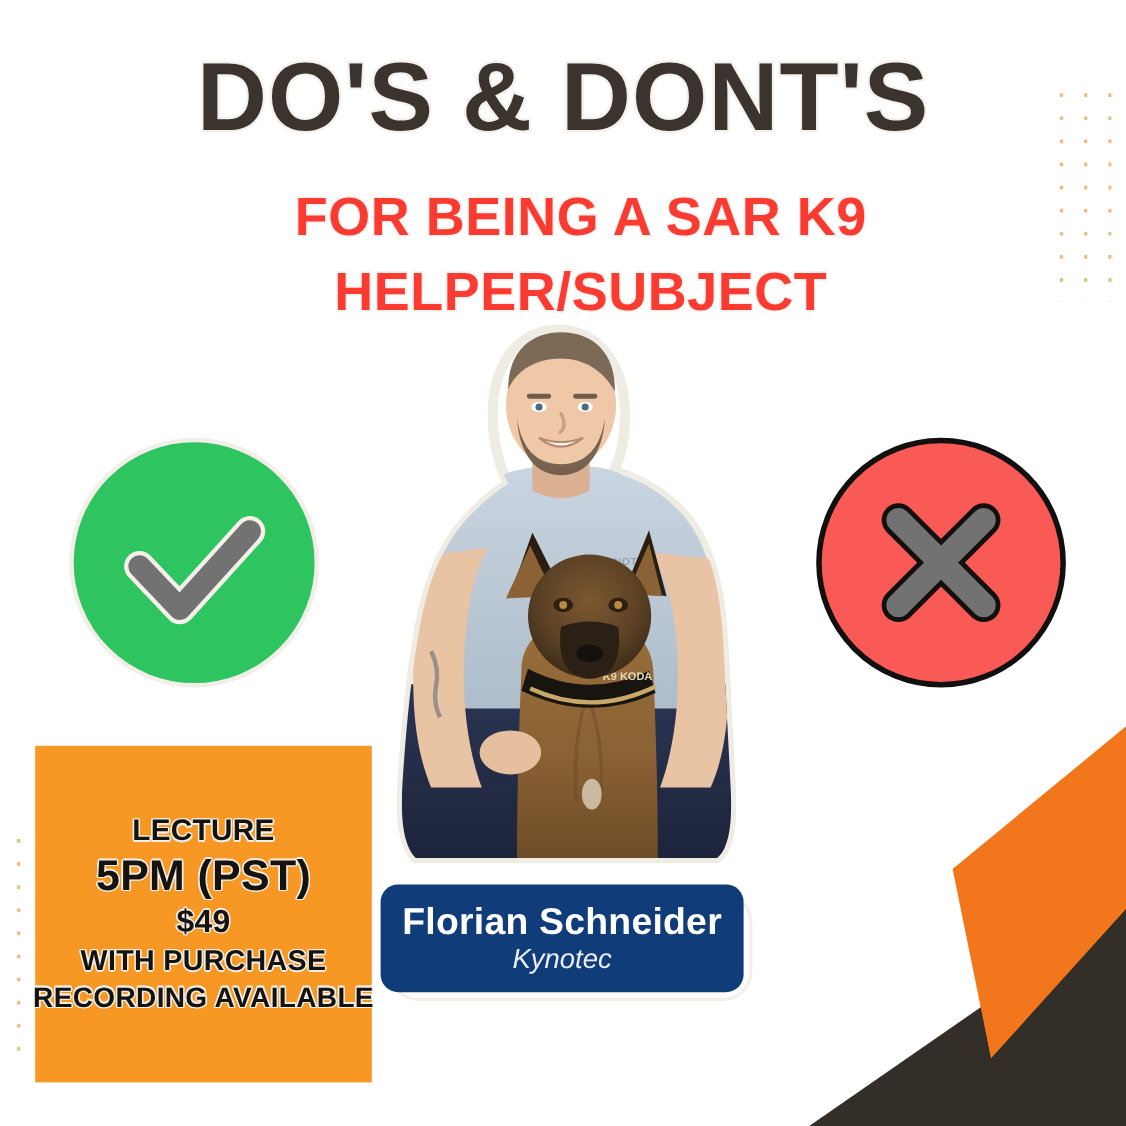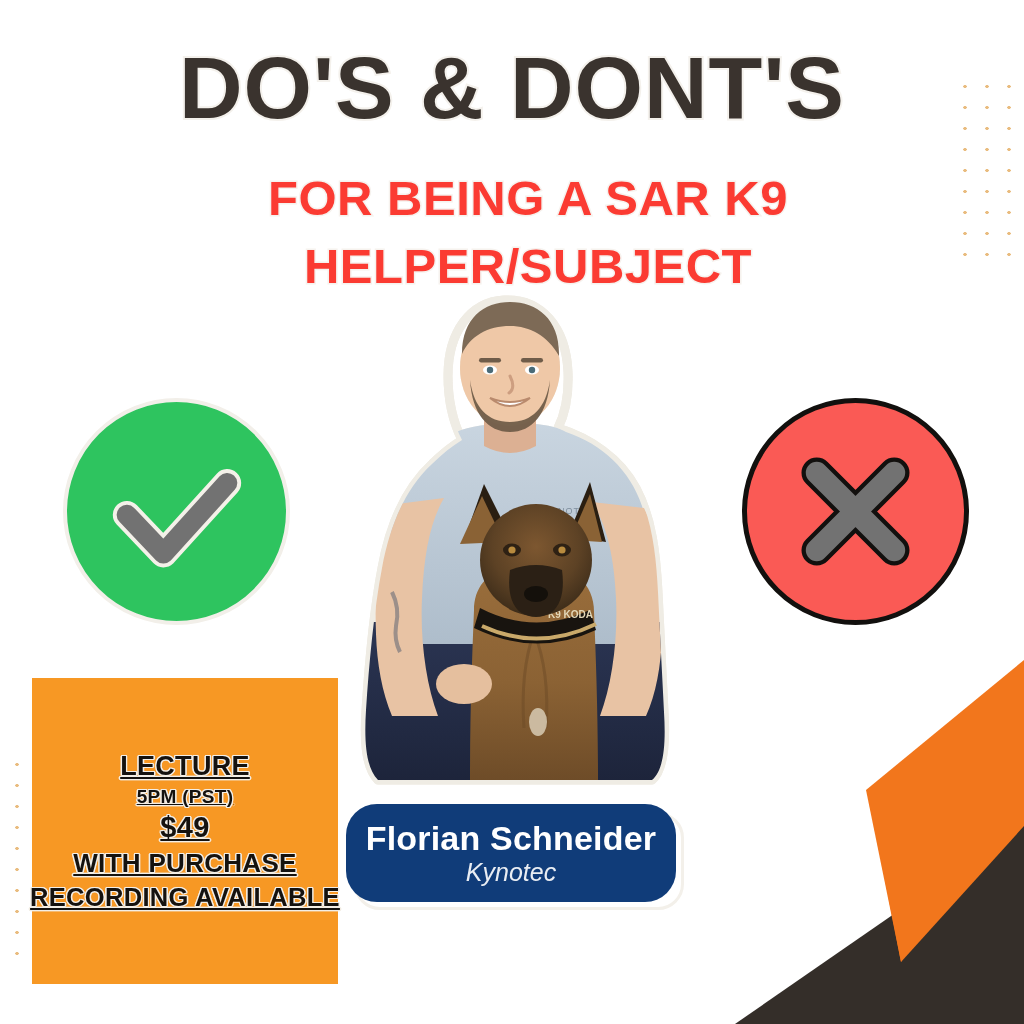--- a/index.html
+++ b/index.html
@@ -116,21 +116,21 @@
     width: 330px; height: 98px;
     border: 3px solid #f3f0ea;
     border-radius: 26px;
     box-sizing: border-box;
   }
   #name-banner {
     position: absolute;
     left: 346px; top: 804px;
     width: 330px; height: 98px;
     background: #103c79;
-    border-radius: 31px;
+    border-radius: 16px;
     box-sizing: border-box;
     display: flex;
     flex-direction: column;
     align-items: center;
     justify-content: center;
     gap: 2px;
   }
   #presenter-name {
     color: #ffffff;
     font-size: 34px;
@@ -166,26 +166,25 @@
     letter-spacing: 0.3px;
     line-height: 1.02;
     text-align: center;
     text-shadow:
        1.4px 0 0 #f3eee6, -1.4px 0 0 #f3eee6,
        0 1.4px 0 #f3eee6, 0 -1.4px 0 #f3eee6,
        1px 1px 0 #f3eee6, -1px -1px 0 #f3eee6,
        1px -1px 0 #f3eee6, -1px 1px 0 #f3eee6;
     margin: 3.5px 0;
     white-space: nowrap;
-    text-decoration: underline;
   }
   #details-box .s-lecture      { font-size: 27px; }
   #details-box .s-stream       { font-size: 29px; }
   #details-box .s-date         { font-size: 29px; }
-  #details-box .s-time         { font-size: 19px; }
+  #details-box .s-time         { font-size: 39px; }
   #details-box .s-price        { font-size: 29px; }
   #details-box .s-rec          { font-size: 25.5px; }
   #details-box .s-with         { font-size: 26px; }
   #details-box .s-url {
     font-size: 27px;
     text-decoration: underline;
     text-decoration-thickness: 3px;
     text-underline-offset: 4px;
   }
 </style>

